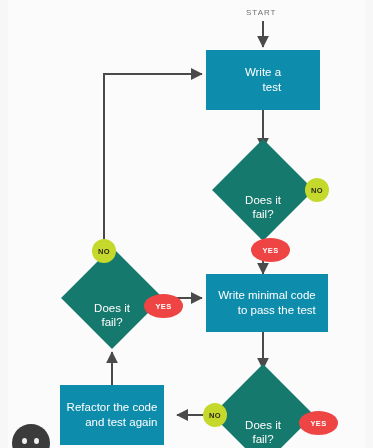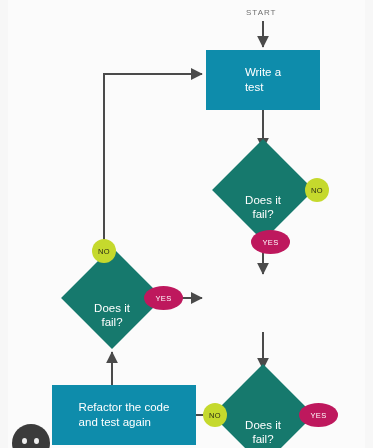--- a/index.html
+++ b/index.html
@@ -31,21 +31,21 @@
     height: 448px;
     overflow: visible;
   }
   .proc-box {
     position: absolute;
     background: #0e8cab;
     color: #ffffff;
     display: flex;
     align-items: center;
     justify-content: center;
-    text-align: left;
+    text-align: right;
     line-height: 1.28;
     font-size: 11.5px;
     box-sizing: border-box;
     padding: 2px 6px;
   }
   .proc-box span { display: block; white-space: pre-line; }
   .diamond-wrap {
     position: absolute;
   }
   .diamond-shape {
@@ -70,32 +70,32 @@
     line-height: 1.25;
     white-space: pre-line;
   }
   .badge {
     position: absolute;
     border-radius: 50%;
     display: flex;
     align-items: center;
     justify-content: center;
     font-size: 7.5px;
-    font-weight: normal;
+    font-weight: bold;
     letter-spacing: 0.3px;
   }
   .badge-no {
     background: #c5d92d;
     color: #2b2b14;
     width: 24px; height: 24px;
   }
   .badge-yes {
-    background: #be185d;
+    background: #ef4444;
     color: #ffffff;
-    width: 39px; height: 24px;
+    width: 39px; height: 24px; margin-top: 8px;
   }
   .start-label {
     position: absolute;
     color: #6f6f6f;
     font-size: 8px;
     font-weight: normal;
     letter-spacing: 1px;
     white-space: nowrap;
   }
   .corner-avatar {
@@ -149,22 +149,26 @@
     <polyline points="104,243 104,74 202,74" fill="none" stroke="#4a4a4a" stroke-width="2" marker-end="url(#arrow)"></polyline>
   </svg>
 
   <div class="start-label" style="left:246px; top:8px;">START</div>
 
   <div class="proc-box" style="left:206px; top:50px; width:114px; height:60px;">
     <span>Write a
 test</span>
   </div>
 
-
-  <div class="proc-box" style="left:52px; top:385px; width:144px; height:60px;">
+  <div class="proc-box" style="left:206px; top:274px; width:122px; height:58px;">
+    <span>Write minimal code
+to pass the test</span>
+  </div>
+
+  <div class="proc-box" style="left:60px; top:385px; width:104px; height:60px;">
     <span>Refactor the code
 and test again</span>
   </div>
 
   <div class="diamond-wrap" style="left:227px; top:154px; width:72px; height:72px;">
     <div class="diamond-shape"></div>
     <div class="diamond-label">Does it
 fail?</div>
   </div>
 

